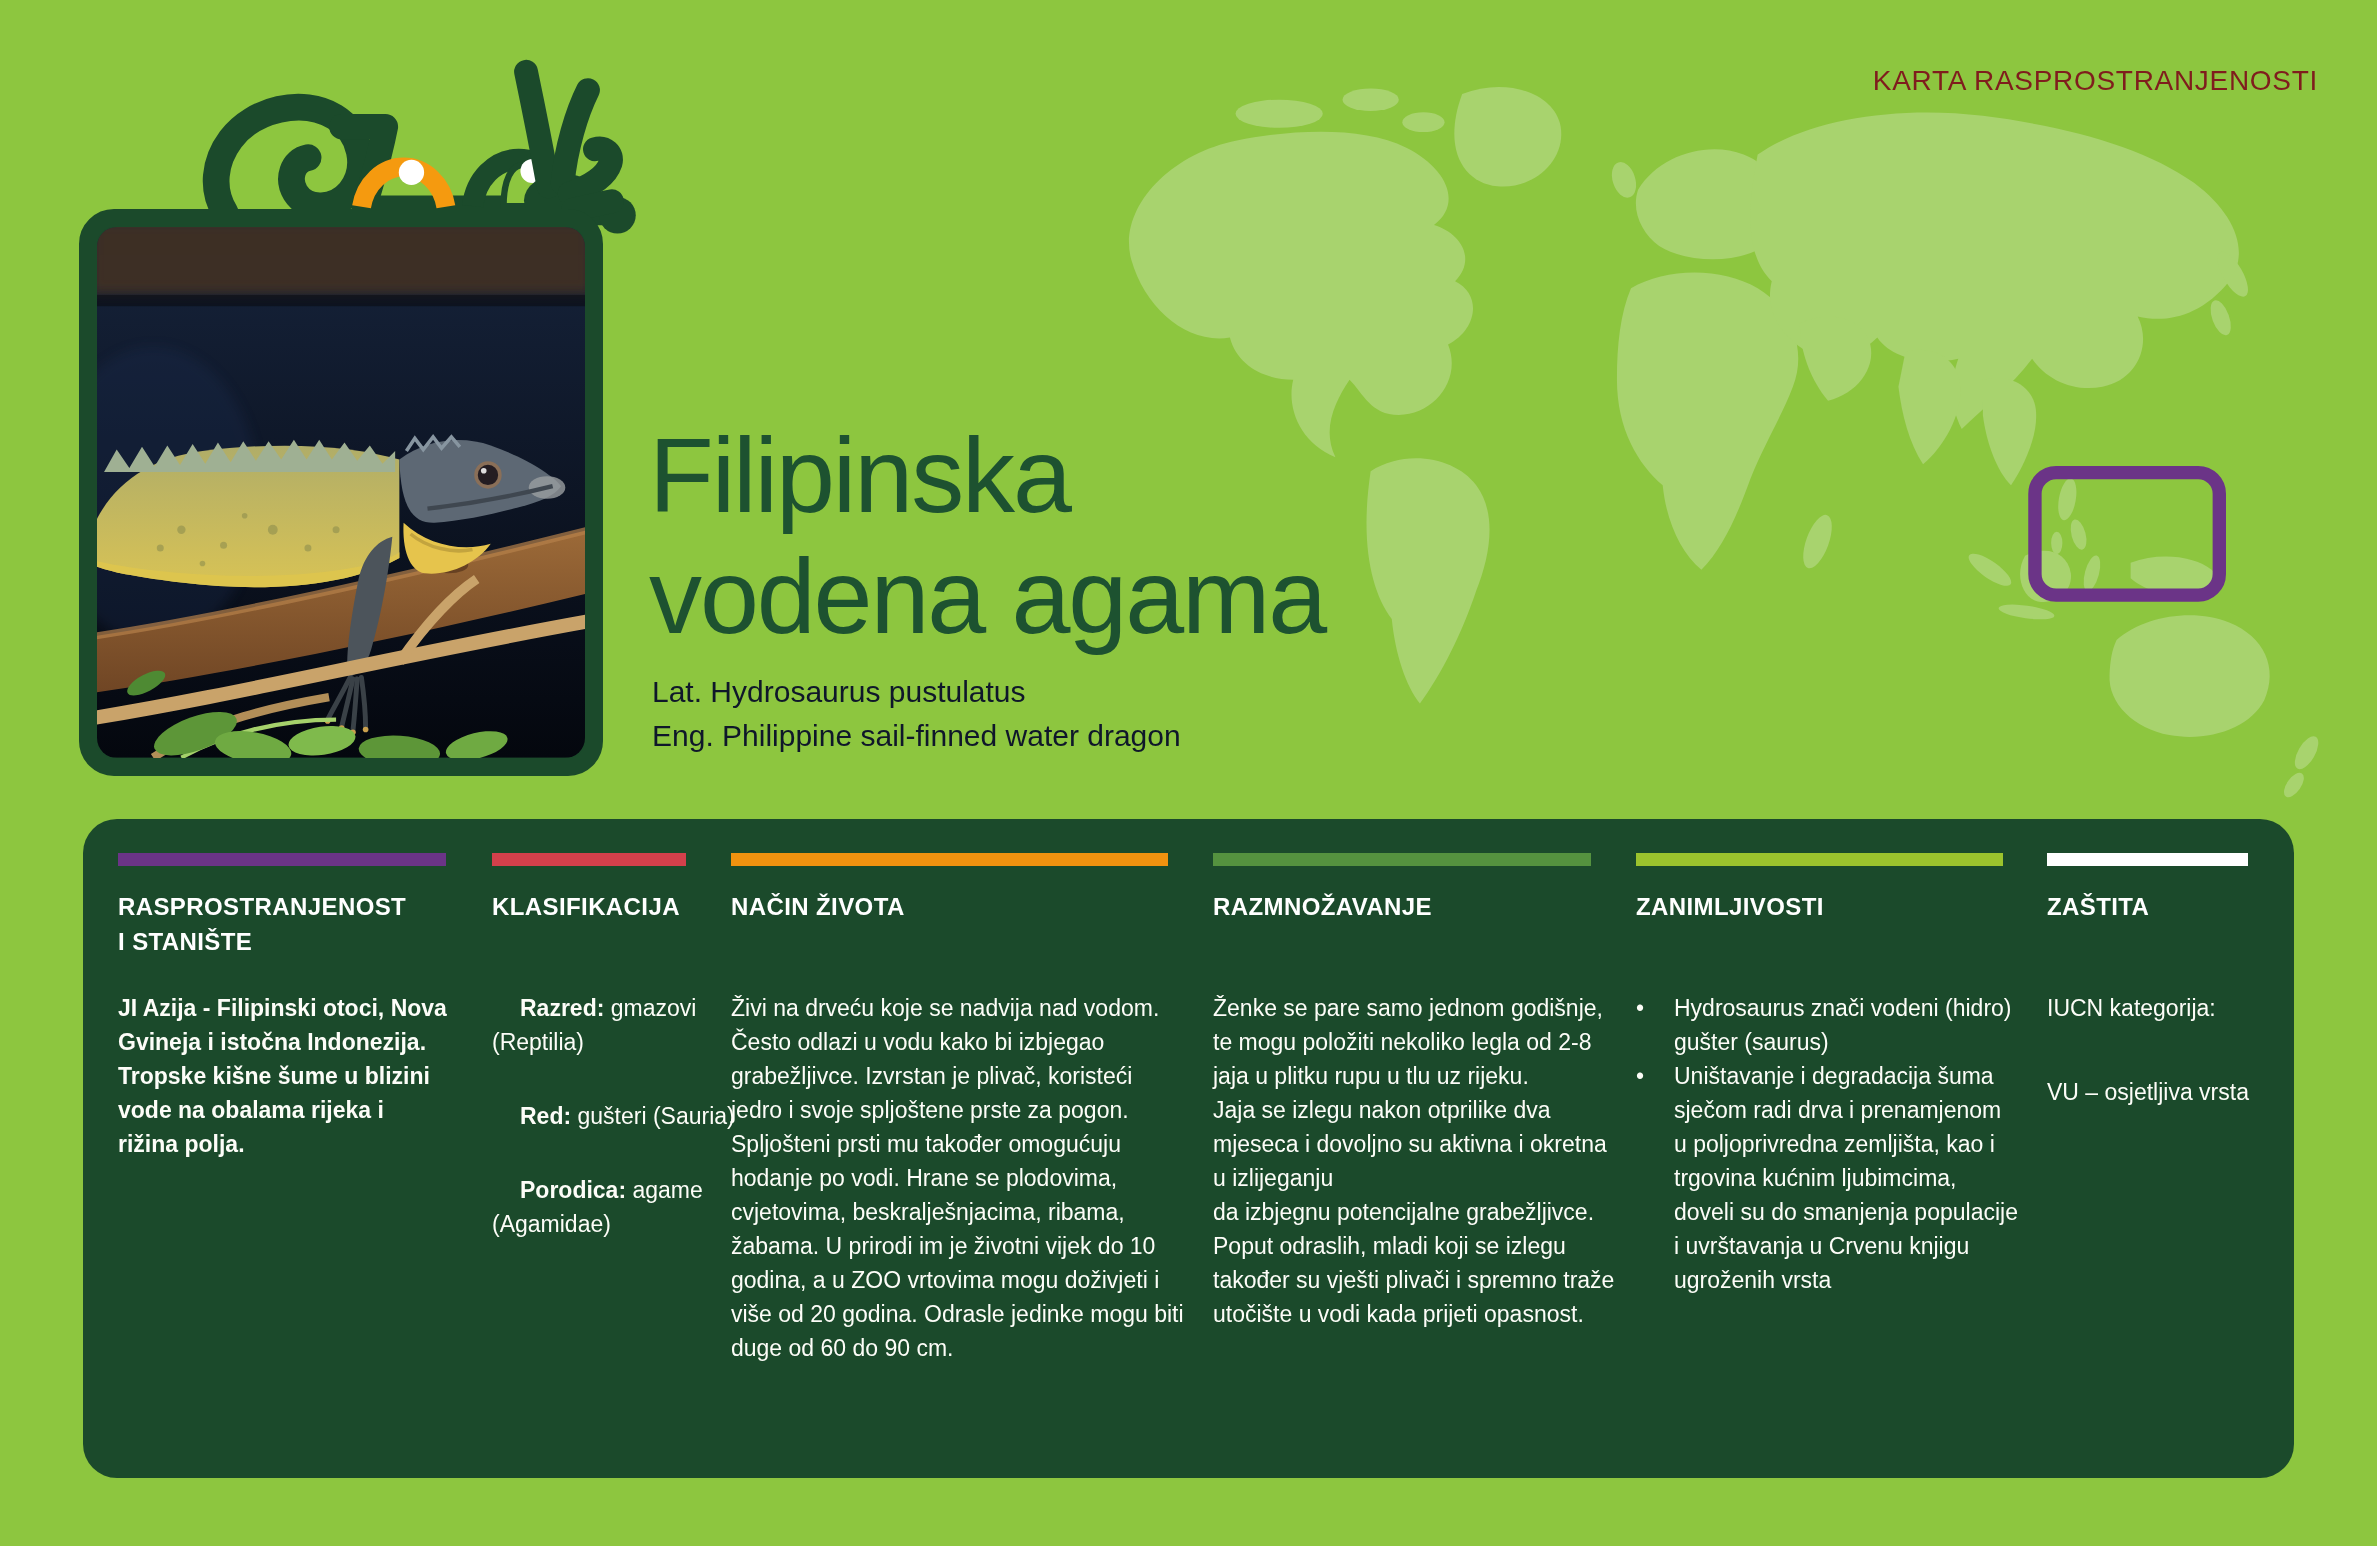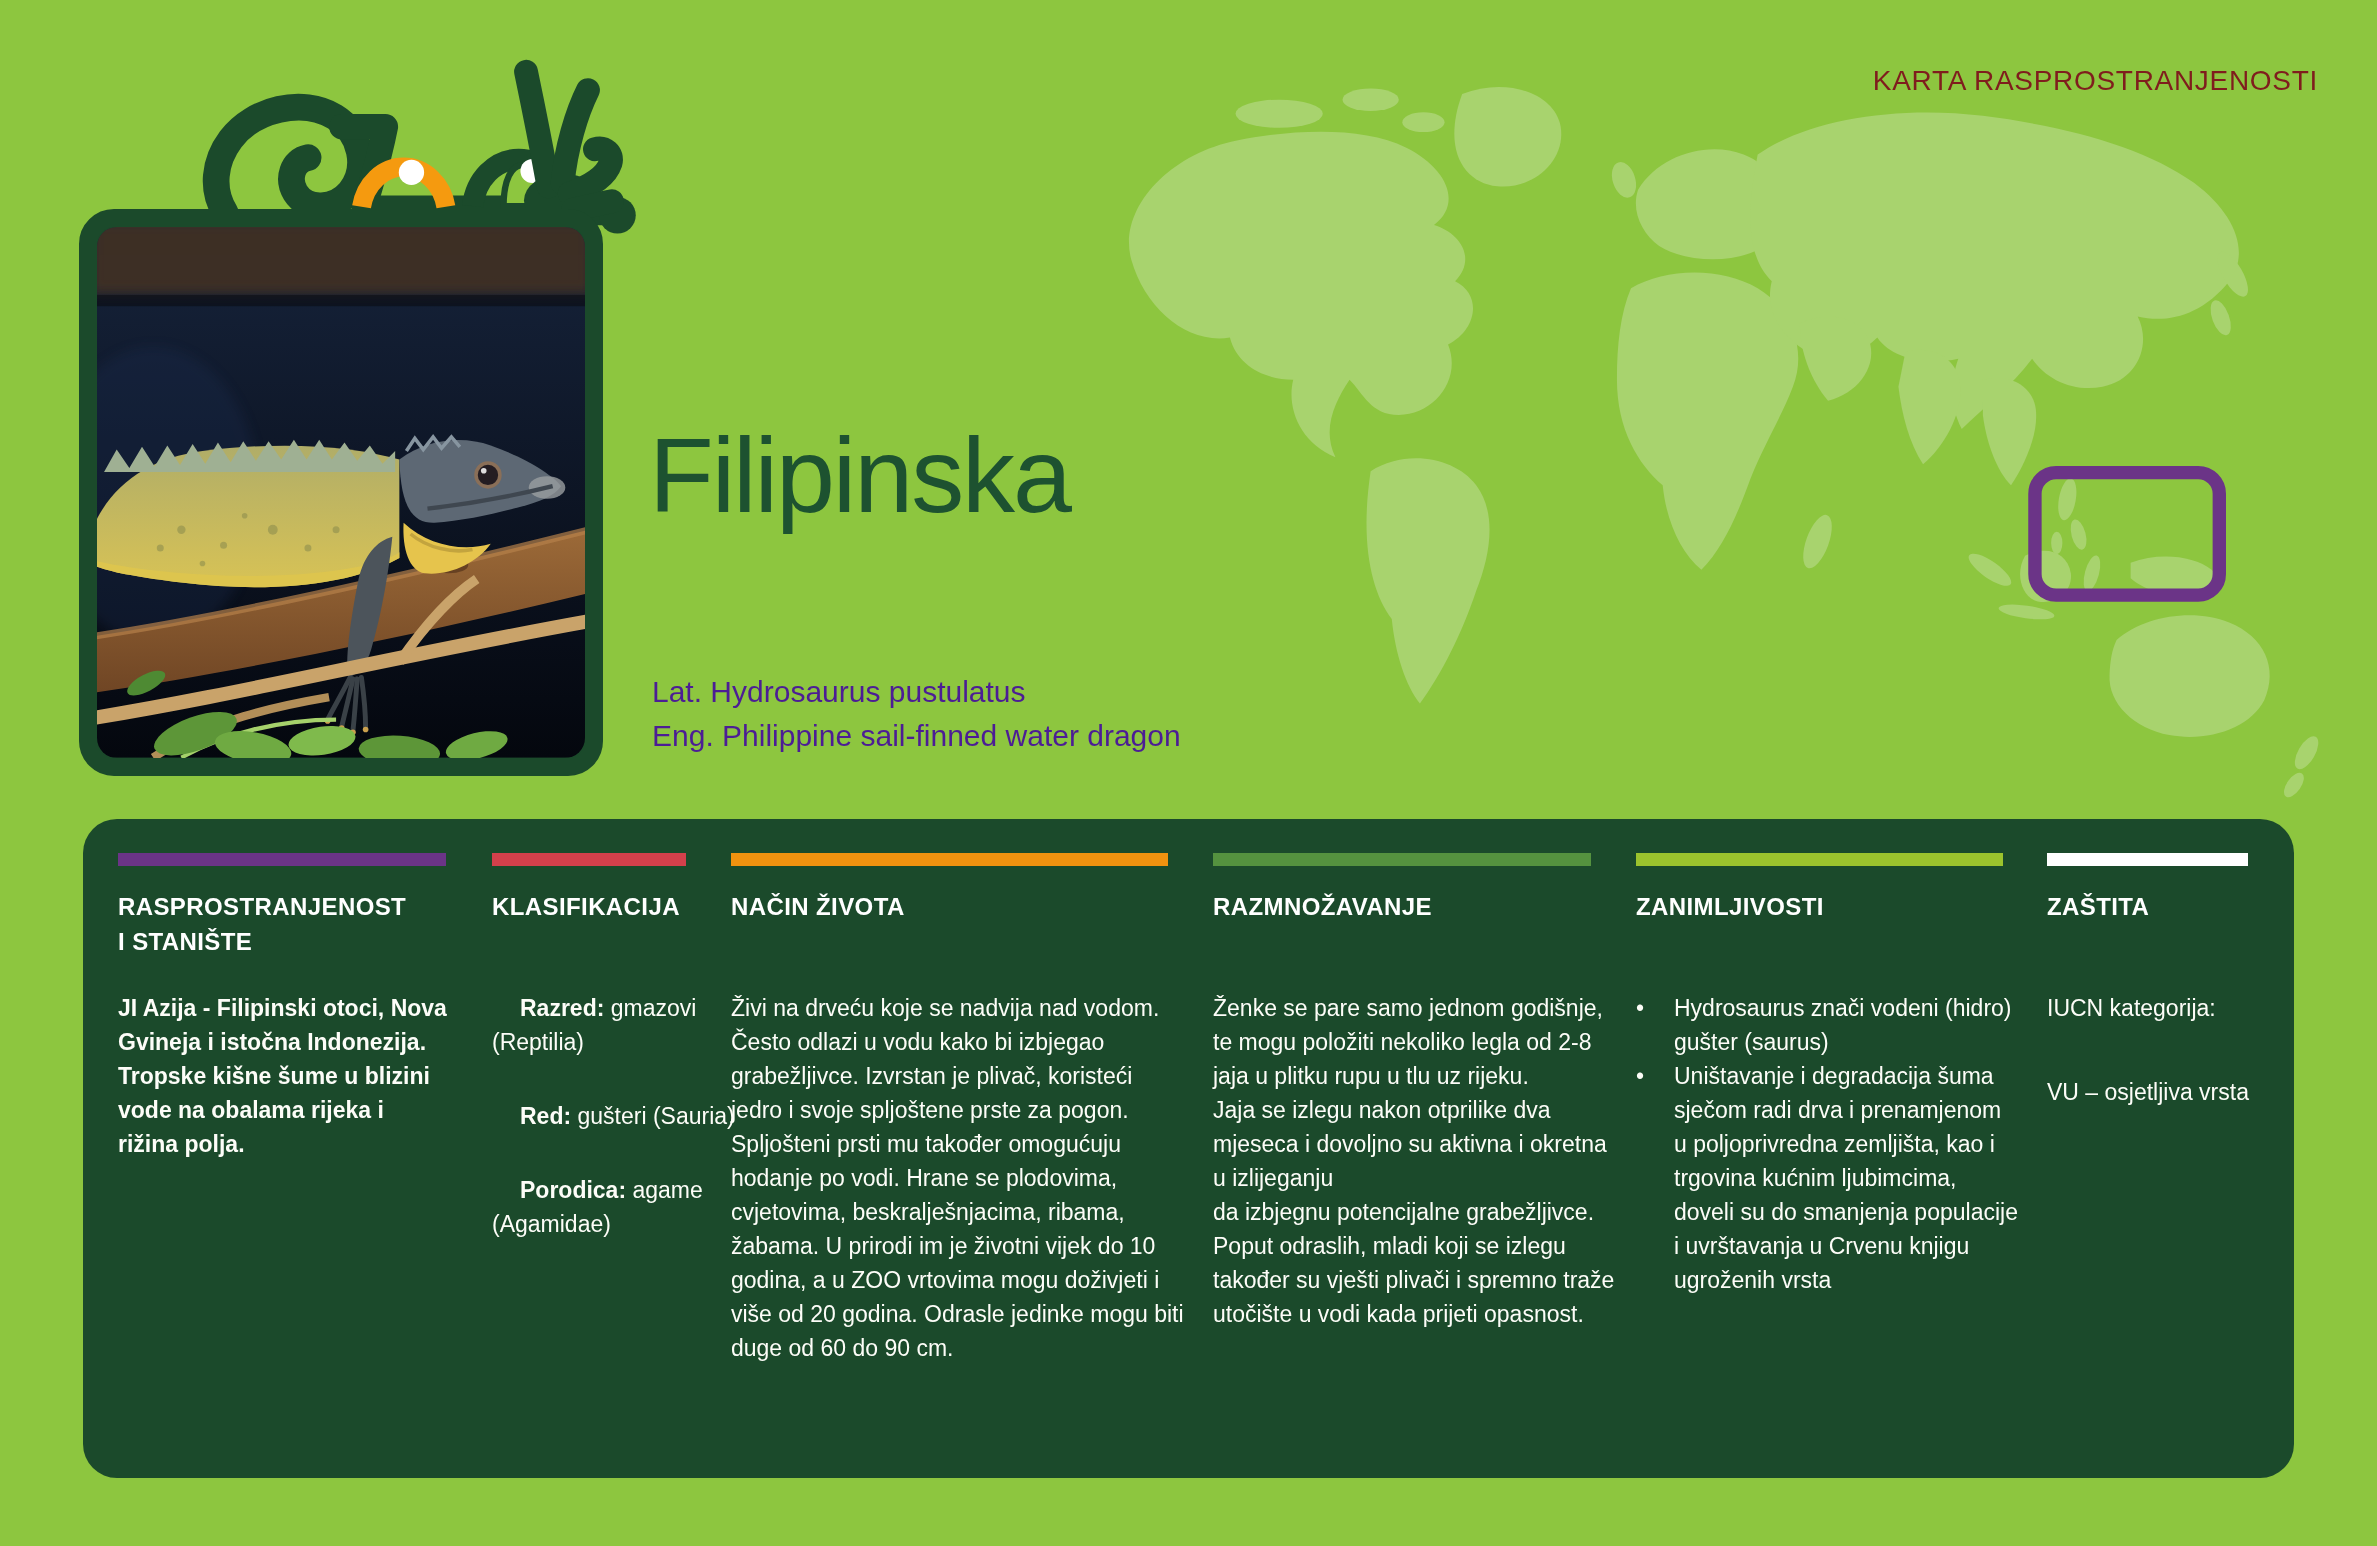--- a/index.html
+++ b/index.html
@@ -13,21 +13,21 @@
 
   
   .logo-svg{position:absolute;left:197px;top:56px;}
   .photo-frame{position:absolute;left:79px;top:209px;width:488px;height:531px;
                border:18.3px solid #1b4a2b;border-radius:35px;background:#1b4a2b;}
   .photo-inner{width:488px;height:531px;border-radius:20px;overflow:hidden;}
 
   
   .title-block{position:absolute;left:649px;top:415px;color:#1d5230;
                font-size:106px;line-height:121px;letter-spacing:-2.1px;font-weight:400;}
-  .subtitle-block{position:absolute;left:652px;top:670px;color:#4c1d95;
+  .subtitle-block{position:absolute;left:652px;top:670px;color:#0f172a;
                   font-size:30px;line-height:44px;font-weight:400;}
 
   
   .info-panel{position:absolute;left:83px;top:819px;width:2211px;height:659px;
               background:#1b4a2b;border-radius:34px;}
   .col{position:absolute;top:34px;color:#fdfdf8;}
   .c1{left:35px;width:331px;}  .c1 .bar{width:328px;}
   .c2{left:409px;width:267px;} .c2 .bar{width:194px;}
   .c3{left:648px;width:456px;} .c3 .bar{width:437px;}
   .c4{left:1130px;width:405px;}.c4 .bar{width:378px;}
@@ -198,20 +198,21 @@
           <ellipse cx="430" cy="745" rx="58" ry="22" fill="#5d9638" transform="rotate(4 430 745)"></ellipse>
           <ellipse cx="540" cy="737" rx="45" ry="18" fill="#6faa42" transform="rotate(-14 540 737)"></ellipse>
           <ellipse cx="70" cy="648" rx="30" ry="12" fill="#4e8a33" transform="rotate(-28 70 648)"></ellipse>
         </g>
       </svg>
     </div>
   </div>
 
   <div class="title-block">
     <div>Filipinska</div>
+    <div>vodena agama</div>
   </div>
   <div class="subtitle-block">
     <div>Lat. Hydrosaurus pustulatus</div>
     <div>Eng. Philippine sail-finned water dragon</div>
   </div>
 
   <div class="info-panel">
 
     <div class="col c1">
       <div class="bar" style="background: rgb(107, 52, 135);"></div>

